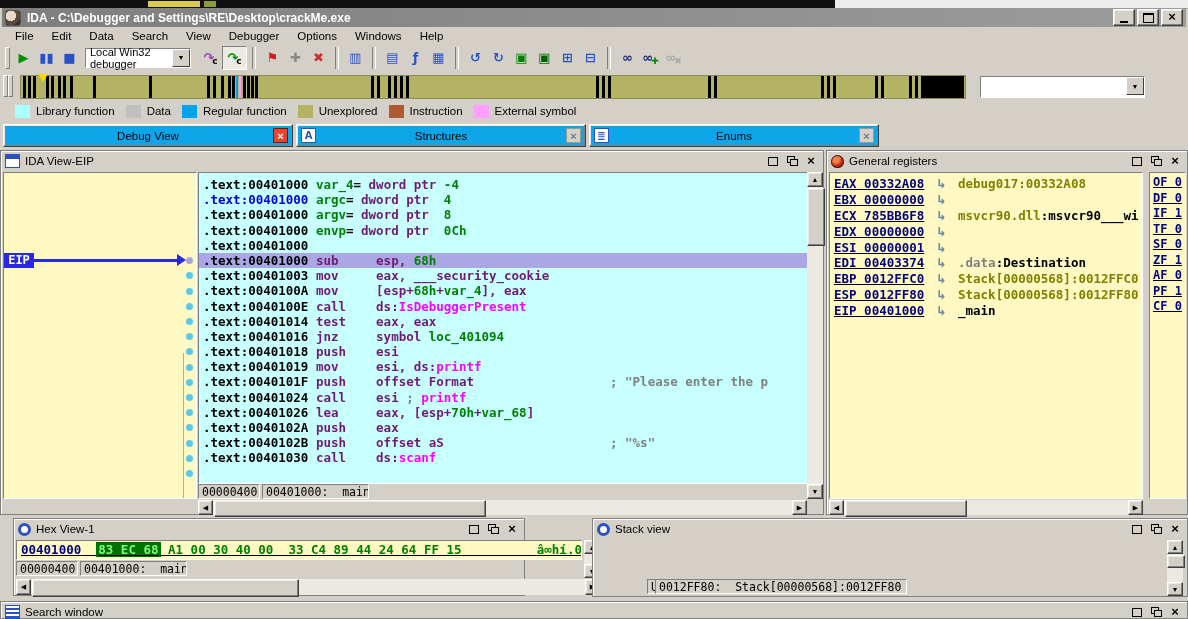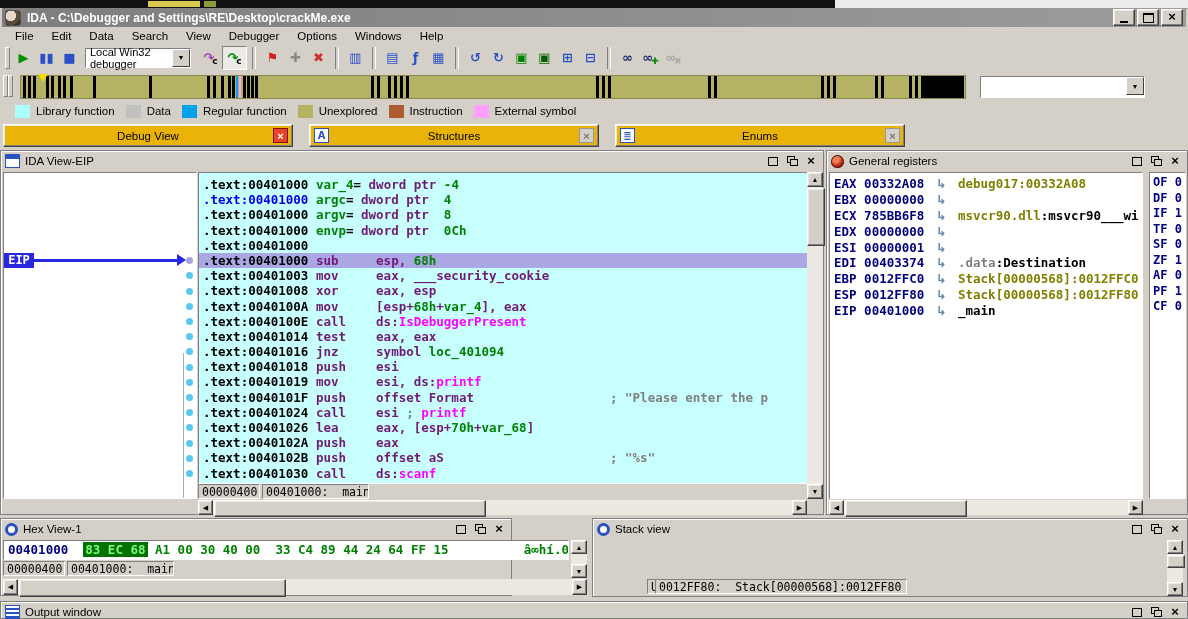--- a/index.html
+++ b/index.html
@@ -57,23 +57,23 @@
     border:1px solid;border-color:#808080 #fff #fff #808080;}
 
   
   #legend{position:absolute;left:2px;top:101px;width:1184px;height:20px;display:flex;align-items:center;
     font-size:11.5px;padding-left:13px;box-sizing:border-box;}
   .legend-item{display:flex;align-items:center;margin-right:11px;}
   .swatch{width:15px;height:13px;margin-right:6px;}
 
   
   #tabrow{position:absolute;left:2px;top:124px;width:1184px;height:25px;display:flex;padding-left:1px;}
-  .tab{width:290px;height:23px;background:#eab308;border:1px solid;border-color:#fff #404040 #404040 #fff;
+  .tab{width:290px;height:23px;background:#0ea5e9;border:1px solid;border-color:#fff #404040 #404040 #fff;
     box-shadow:inset -1px -1px 0 #808080,inset 1px 1px 0 #ECE9E2;display:flex;align-items:center;
-    position:relative;margin-right:16px;font-size:11.5px;box-sizing:border-box;}
+    position:relative;margin-right:3px;font-size:11.5px;box-sizing:border-box;}
   .tab-label{flex:1;text-align:center;}
   .tab-icon{position:absolute;left:4px;top:3px;width:15px;height:15px;background:#fff;border:1px solid #2A52BE;
     color:#2A52BE;font:bold 10px "DejaVu Sans",sans-serif;display:flex;align-items:center;justify-content:center;box-sizing:border-box;}
   .tab-close{position:absolute;right:4px;top:3px;width:15px;height:15px;display:flex;align-items:center;
     justify-content:center;font:bold 11px "Liberation Sans",sans-serif;box-sizing:border-box;}
   .tab-close.red{background:#E8442C;color:#fff;border:1px solid #801010;}
   .tab-close.gray{background:#D4D0C8;color:#777;border:1px solid #999;}
 
   
   .panel{position:absolute;background:#D4D0C8;border:1px solid #808080;box-shadow:inset 1px 1px 0 #fff;box-sizing:border-box;}
@@ -84,21 +84,21 @@
   .icon-bug{width:13px;height:13px;border-radius:50% 50% 45% 45%;
     background:radial-gradient(circle at 35% 30%,#F08050 0 30%,#C03018 60%,#701008 100%);border:1px solid #400;}
   .icon-ring{width:13px;height:13px;border:3px solid #2A52BE;border-radius:50%;background:#fff;box-sizing:border-box;}
   .pbtns{margin-left:auto;display:flex;gap:3px;}
   .pbtn{width:16px;height:14px;display:flex;align-items:center;justify-content:center;position:relative;}
   .pbtn.bmax::before{content:"";width:8px;height:7px;border:1px solid #000;}
   .pbtn.bfloat::before{content:"";position:absolute;left:3px;top:2px;width:6px;height:5px;border:1px solid #000;background:#D4D0C8;}
   .pbtn.bfloat::after{content:"";position:absolute;left:6px;top:5px;width:6px;height:5px;border:1px solid #000;background:#D4D0C8;}
   .pbtn.bclose::before{content:"×";font:bold 13px "Liberation Sans",sans-serif;margin-top:-2px;}
 
-  .cyan{background:#ffffff;border:1px solid;border-color:#808080 #fff #fff #808080;box-sizing:border-box;}
+  .cyan{background:#fef9c3;border:1px solid;border-color:#808080 #fff #fff #808080;box-sizing:border-box;text-decoration:underline;}
   .mono{font:bold 12.5px/15.2px "DejaVu Sans Mono",monospace;}
 
   
   #idapanel{left:0;top:150px;width:824px;height:365px;}
   #gutter{position:absolute;left:2px;top:21px;width:194px;height:327px;overflow:hidden;}
   #code{position:absolute;left:197px;top:21px;width:610px;height:312px;overflow:hidden;
     padding:4px 0 0 4px;background:#C8FFFF;border:1px solid;border-color:#808080 #fff #fff #808080;box-sizing:border-box;
     font:bold 12.5px/15.2px "DejaVu Sans Mono",monospace;}
   .dline{position:relative;height:15.2px;white-space:pre;width:700px;margin-left:-4px;padding-left:4px;}
   .dline.hl{background:#ABA6E4;}
@@ -130,21 +130,21 @@
   #regpanel{left:826px;top:150px;width:362px;height:365px;}
   #reglist{position:absolute;left:2px;top:21px;width:314px;height:327px;overflow:hidden;padding:3px 0 0 4px;}
   .rrow{position:relative;height:15.9px;line-height:15.9px;white-space:pre;}
   .rarrow{position:absolute;left:102px;color:#6688AA;font-family:"DejaVu Sans",sans-serif;}
   .rtarget{position:absolute;left:124px;white-space:pre;}
   #flagbox{position:absolute;left:322px;top:21px;width:37px;height:327px;padding:2px 0 0 3px;
     font:bold 12px/15.5px "DejaVu Sans Mono",monospace;}
   .frow{height:15.5px;white-space:pre;}
 
   
-  #hexpanel{left:0;top:518px;width:512px;height:78px;}
+  #hexpanel{left:13px;top:518px;width:512px;height:78px;}
   #hexrow{position:absolute;left:2px;top:21px;width:566px;height:20px;padding:1px 0 0 4px;white-space:pre;overflow:hidden;}
   .hsel{background:#007000;color:#7CFB7C;padding:0 2px;}
   .hexbytes{color:#008000;}
   
   #stackpanel{left:592px;top:518px;width:596px;height:79px;}
   #stacklist{position:absolute;left:2px;top:21px;width:572px;height:34px;overflow:hidden;}
   .srow{height:16px;line-height:16px;white-space:pre;padding-left:4px;}
   .srow.shl{background:#A5D9F0;}
   .sval{margin-left:18px;}
   .sval.sel{background:#007000;color:#7CFB7C;padding:0 2px;}
@@ -394,21 +394,20 @@
         <span class="gdot" style="top: 296.9px;"></span>
       </div>
     <div id="code">
         <div class="dline"><span class="c-a">.text:00401000 </span><span class="c-g">var_4</span><span class="c-k">= </span><span class="c-m">dword ptr </span><span class="c-g">-4</span></div>
         <div class="dline"><span class="c-ab">.text:00401000 </span><span class="c-g">argc</span><span class="c-k">= </span><span class="c-m">dword ptr  </span><span class="c-g">4</span></div>
         <div class="dline"><span class="c-a">.text:00401000 </span><span class="c-g">argv</span><span class="c-k">= </span><span class="c-m">dword ptr  </span><span class="c-g">8</span></div>
         <div class="dline"><span class="c-a">.text:00401000 </span><span class="c-g">envp</span><span class="c-k">= </span><span class="c-m">dword ptr  </span><span class="c-g">0Ch</span></div>
         <div class="dline"><span class="c-a">.text:00401000</span></div>
         <div class="dline hl"><span class="c-a">.text:00401000 </span><span class="c-m">sub     esp, </span><span class="c-g">68h</span></div>
         <div class="dline"><span class="c-a">.text:00401003 </span><span class="c-m">mov     eax, ___security_cookie</span></div>
-        <div class="dline"><span class="c-a">.text:00401008 </span><span class="c-m">xor     eax, esp</span></div>
         <div class="dline"><span class="c-a">.text:0040100A </span><span class="c-m">mov     [esp+</span><span class="c-g">68h</span><span class="c-m">+</span><span class="c-g">var_4</span><span class="c-m">], eax</span></div>
         <div class="dline"><span class="c-a">.text:0040100E </span><span class="c-m">call    ds:</span><span class="c-mg">IsDebuggerPresent</span></div>
         <div class="dline"><span class="c-a">.text:00401014 </span><span class="c-m">test    eax, eax</span></div>
         <div class="dline"><span class="c-a">.text:00401016 </span><span class="c-m">jnz     symbol </span><span class="c-g">loc_401094</span></div>
         <div class="dline"><span class="c-a">.text:00401018 </span><span class="c-m">push    esi</span></div>
         <div class="dline"><span class="c-a">.text:00401019 </span><span class="c-m">mov     esi, ds:</span><span class="c-mg">printf</span></div>
         <div class="dline"><span class="c-a">.text:0040101F </span><span class="c-m">push    offset Format</span><span class="cmt c-cm">; "Please enter the p</span></div>
         <div class="dline"><span class="c-a">.text:00401024 </span><span class="c-m">call    esi </span><span class="c-cm">; </span><span class="c-mg">printf</span></div>
         <div class="dline"><span class="c-a">.text:00401026 </span><span class="c-m">lea     eax, [esp+</span><span class="c-g">70h</span><span class="c-m">+</span><span class="c-g">var_68</span><span class="c-m">]</span></div>
         <div class="dline"><span class="c-a">.text:0040102A </span><span class="c-m">push    eax</span></div>
@@ -507,21 +506,21 @@
       <span class="thumb" style="left:0;top:15px;width:16px;height:11px;"></span>
       <span class="sb dn" style="left:0;bottom:0;width:16px;height:14px;"></span>
     </div>
     <div class="sbox" style="left:14px;top:60px;width:58px;margin-left:40px;">UNKNOWN</div>
     <div class="sbox" style="left:62px;top:60px;width:252px;">0012FF80:  Stack[00000568]:0012FF80</div>
   </div>
 
   <div id="outpanel" class="panel">
     <div class="ptitle">
       <span class="picon icon-output"></span>
-      <span>Output window</span>
+      <span>Search window</span>
       <span class="pbtns">
         <span class="pbtn bmax"></span>
         <span class="pbtn bfloat"></span>
         <span class="pbtn bclose"></span>
       </span>
     </div>
   </div>
 
 </div>
 

